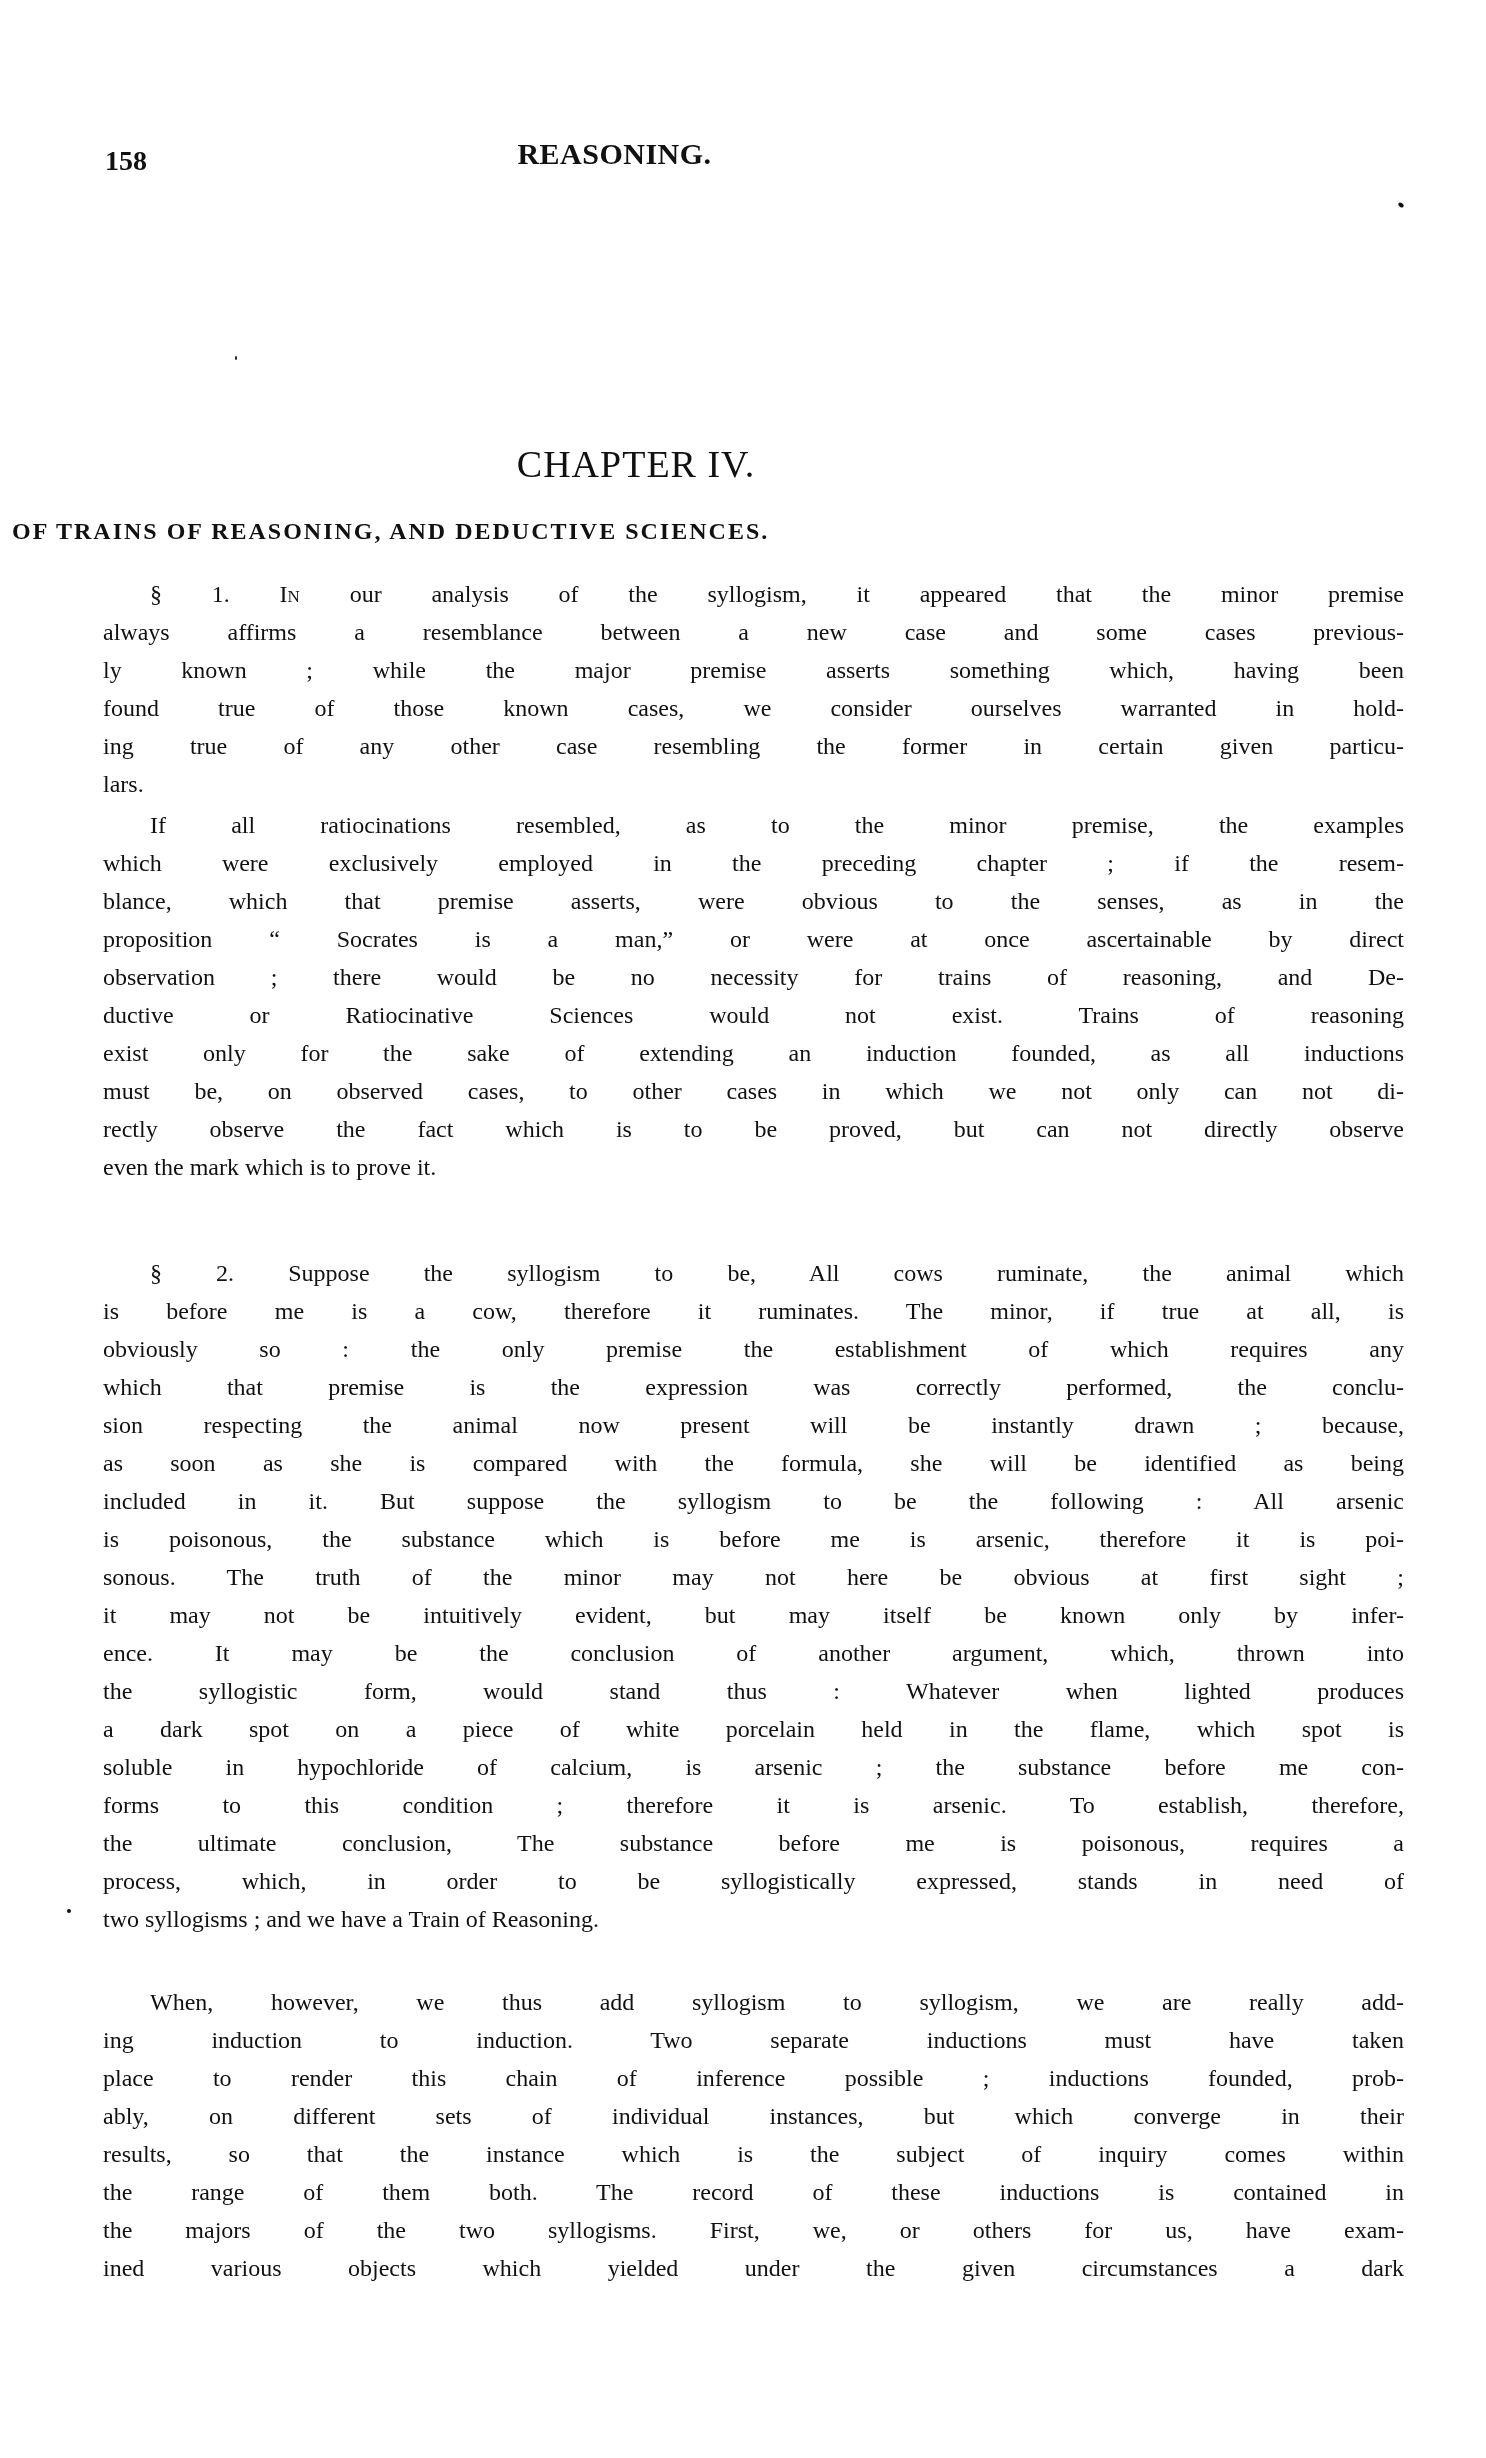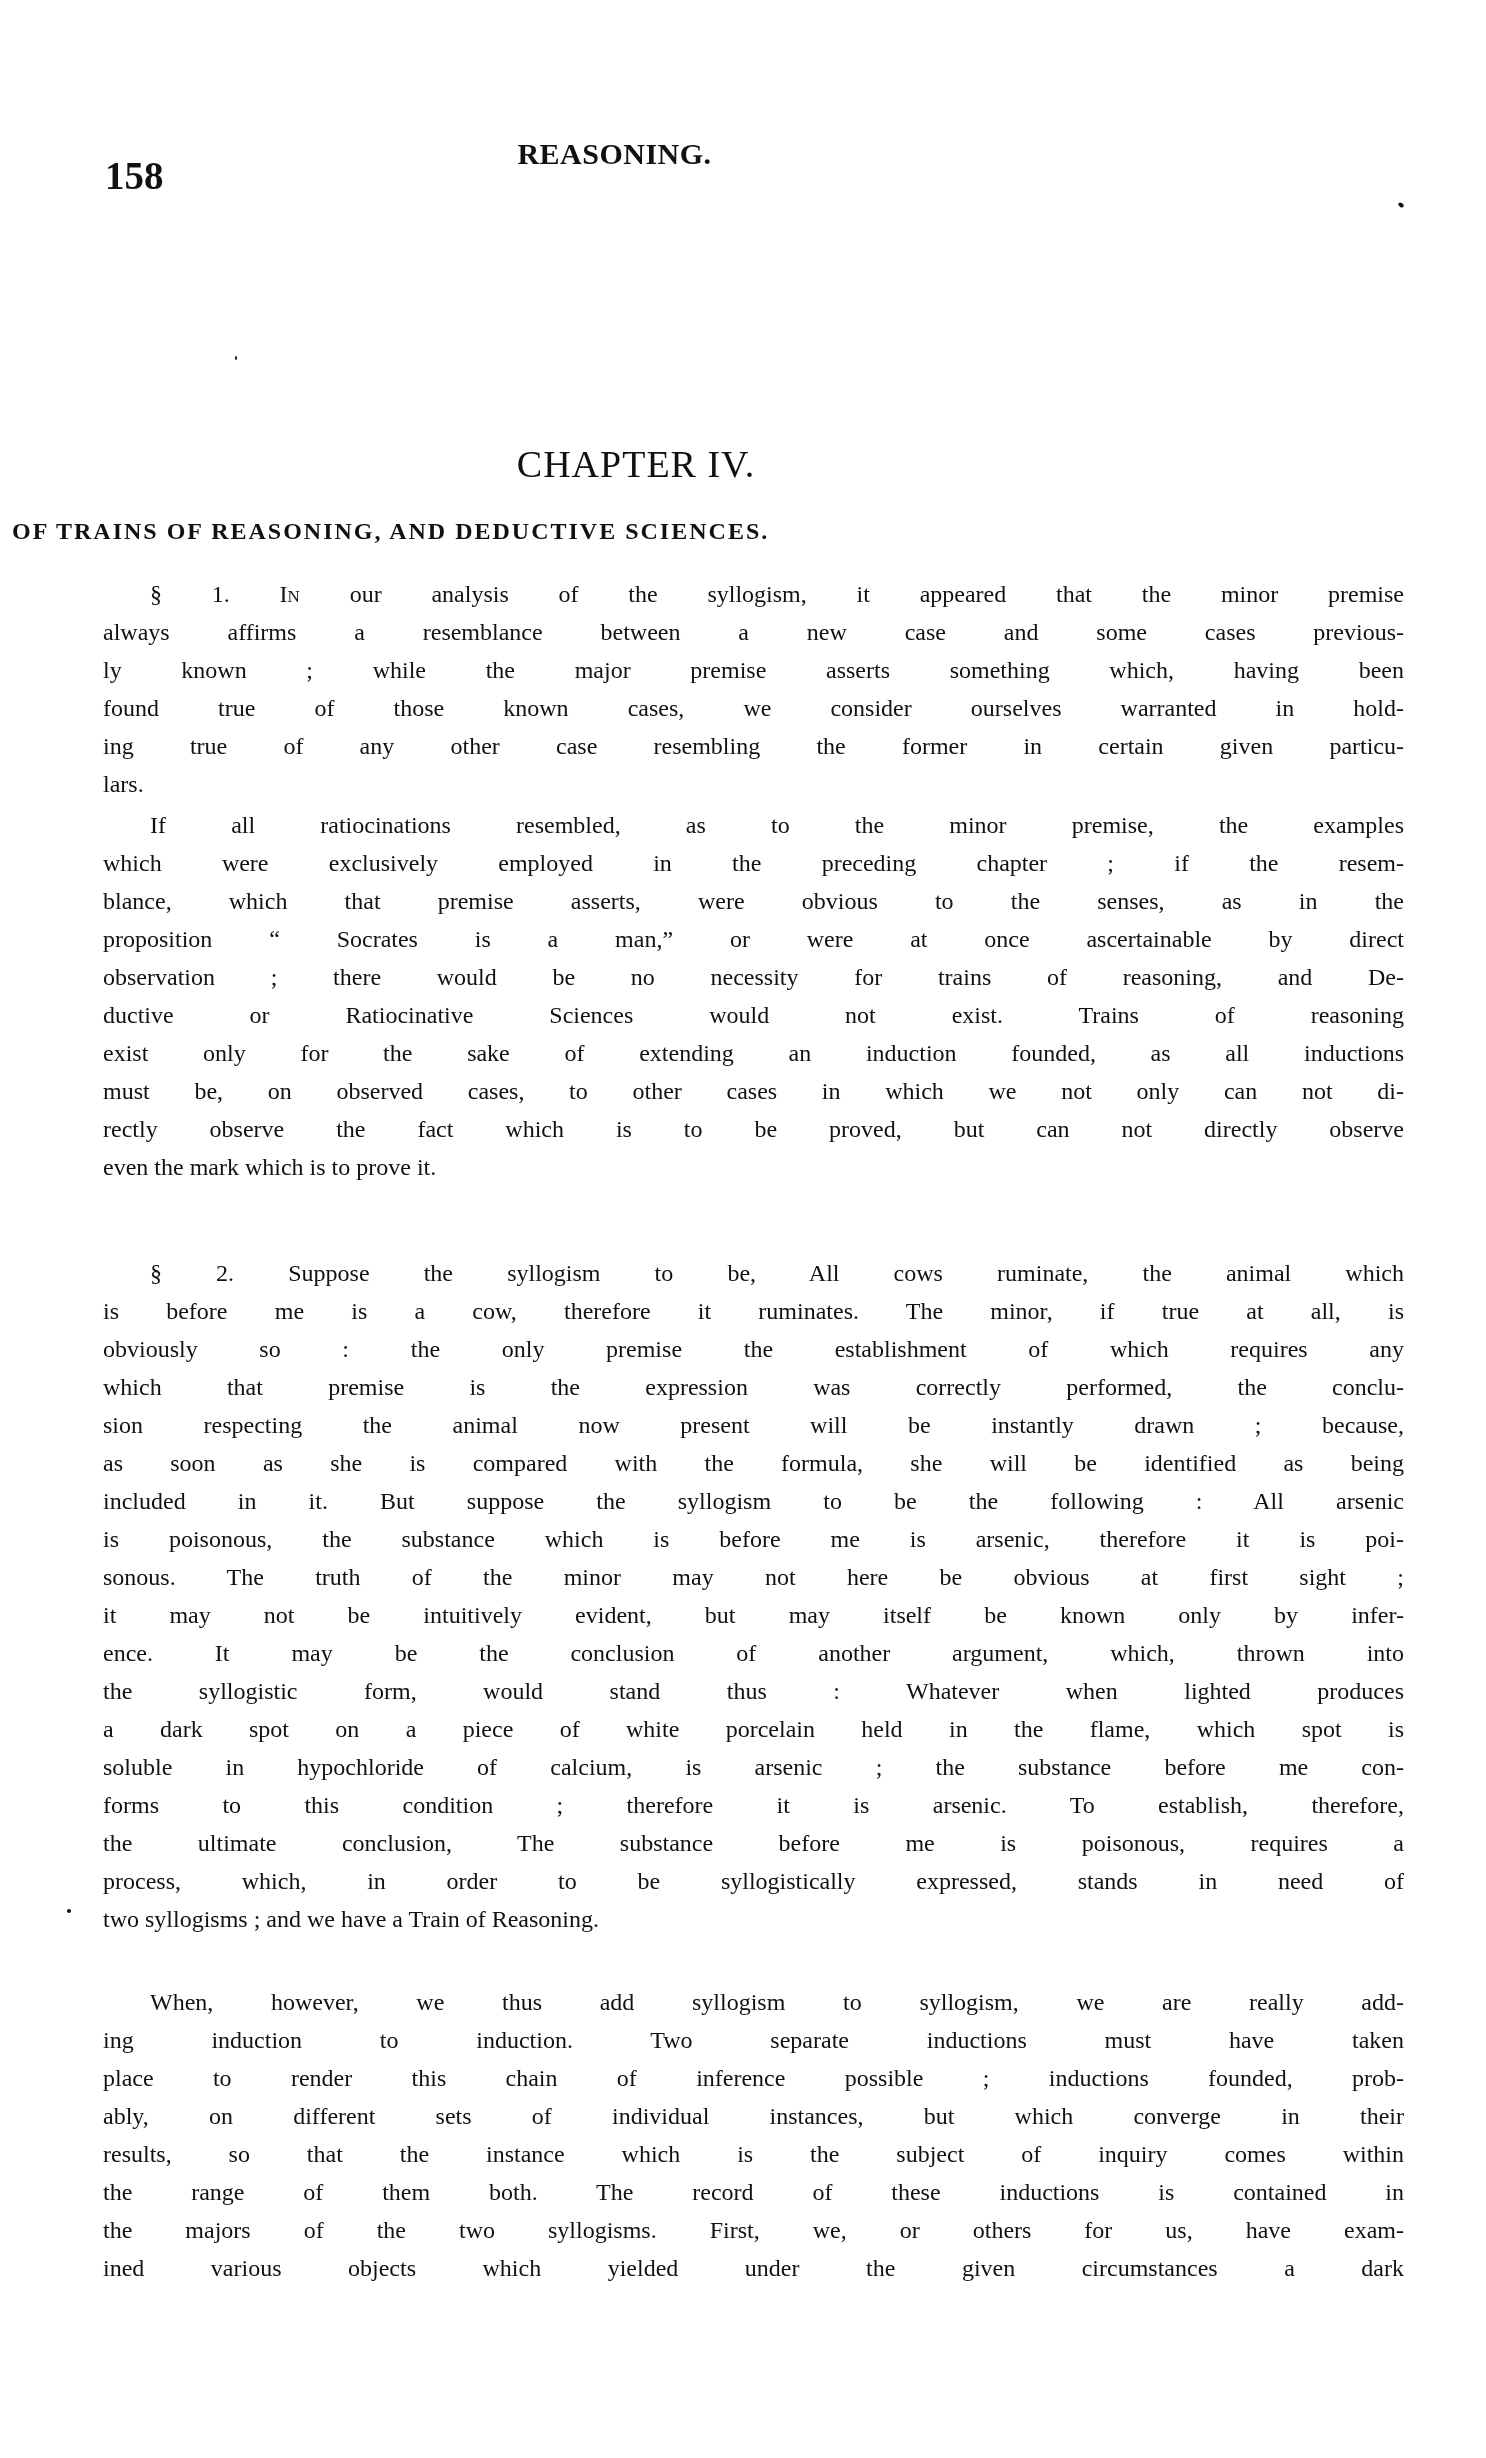--- a/index.html
+++ b/index.html
@@ -1,20 +1,20 @@
 <!DOCTYPE html>
 <html><head>
   <meta charset="utf-8">
   <style>
     html, body { margin: 0; padding: 0; background: #ffffff; }
     body { width: 1487px; height: 2459px; position: relative; overflow: hidden;
            font-family: "Liberation Serif", "DejaVu Serif", serif; color: #111111; }
     .abs { position: absolute; }
     .running-head { top: 137px; left: 0; width: 1487px; height: 40px; }
-    .page-num { position: absolute; left: 105px; top: 16px; font-size: 39px; font-weight: bold; }
+    .page-num { position: absolute; left: 105px; top: 8px; font-size: 28px; font-weight: bold; }
     .head-title { position: absolute; left: 0; width: 1229px; text-align: center; top: 0;
                   font-size: 30px; font-weight: bold; letter-spacing: 0.5px; }
     .chapter { top: 442px; left: 0; width: 1272px; text-align: center; font-size: 38px; letter-spacing: 1px; }
     .subtitle { top: 518px; left: 0; width: 1487px; text-align: left; font-size: 24px; font-weight: bold;
                 letter-spacing: 2px; padding-left: 12px; }
     .block { position: absolute; left: 103px; width: 1301px; font-size: 24px; }
     .ln { display: block; height: 38px; line-height: 38px; white-space: nowrap;
           text-align: justify; text-align-last: justify; }
     .ln.last { text-align-last: left; }
     .ln.indent { padding-left: 47px; }

